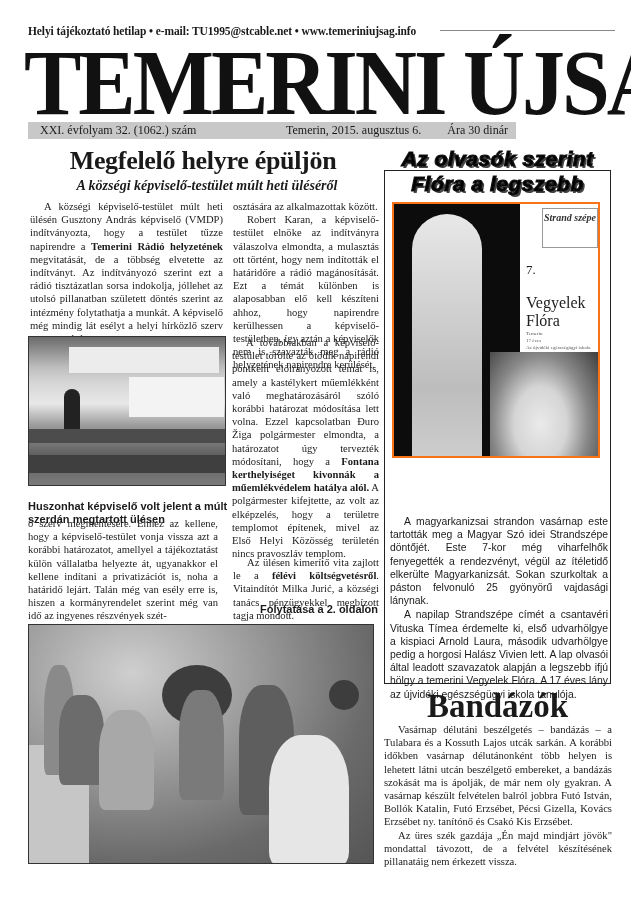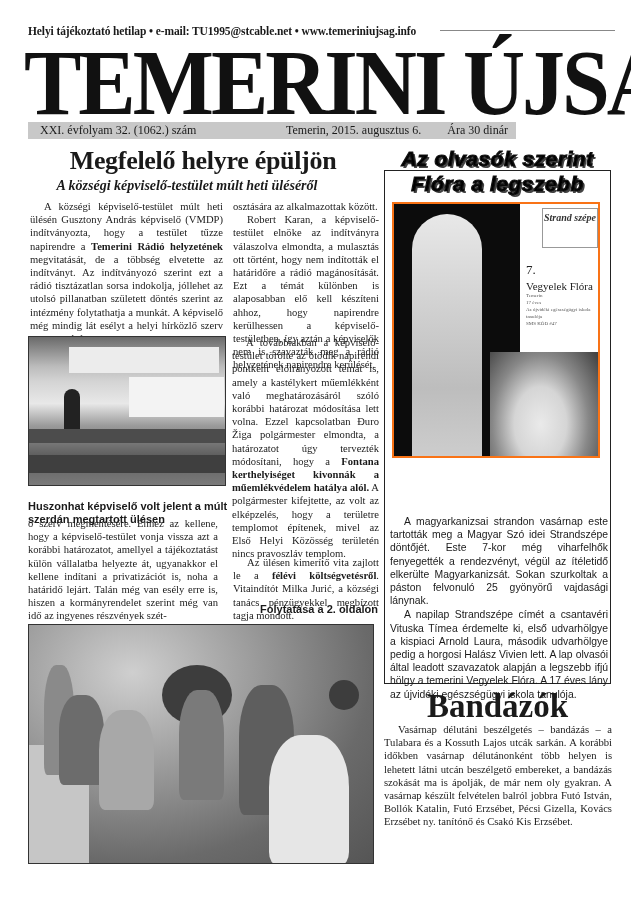--- a/index.html
+++ b/index.html
@@ -7,21 +7,21 @@
   body { position: relative; font-family: "Liberation Serif", serif; color: #1a1a1a; }
 
   .masthead-top { position: absolute; left: 28px; top: 25px; font-size: 11.5px; font-weight: bold; font-family: "Liberation Serif", serif; letter-spacing: -0.1px; }
   .masthead-line { position: absolute; left: 440px; top: 30px; width: 175px; height: 1px; background: #888; }
   .masthead-title { position: absolute; left: 24px; top: 36px; width: 595px; font-size: 86px; line-height: 86px; font-weight: bold; font-family: "Liberation Serif", serif; letter-spacing: -3px; transform: scaleY(1.08); transform-origin: top left; white-space: nowrap; color: #111; }
   .masthead-bar { position: absolute; left: 28px; top: 122px; width: 488px; height: 17px; background: #c8c8c8; display: flex; justify-content: space-between; align-items: center; padding: 0 8px 0 12px; font-size: 12px; font-weight: normal; }
   .masthead-bar span { white-space: nowrap; }
   .bar-mid { position: absolute; left: 258px; }
 
   .headline { position: absolute; left: 28px; top: 146px; width: 350px; text-align: center; font-size: 26px; font-weight: bold; line-height: 30px; letter-spacing: -0.3px; }
-  .subhead { position: absolute; left: 12px; top: 178px; width: 350px; text-align: center; font-size: 14px; font-style: italic; font-weight: bold; }
+  .subhead { position: absolute; left: 32px; top: 178px; width: 350px; text-align: center; font-size: 14px; font-style: italic; font-weight: bold; }
 
   .col { position: absolute; font-size: 10.6px; line-height: 13.2px; text-align: justify; hyphens: auto; }
   .col p { text-indent: 14px; }
   .col p.noindent { text-indent: 0; }
   .col b { font-weight: bold; }
 
   .photo { position: absolute; overflow: hidden; border: 1px solid #333; }
   .photo-meeting { left: 28px; top: 336px; width: 198px; height: 150px; background: linear-gradient(180deg, #6a6a6a 0%, #bcbcbc 20%, #d4d4d4 30%, #e8e8e8 45%, #9a9a9a 60%, #5e5e5e 80%, #7a7a7a 100%); }
   .photo-meeting .ceil { position: absolute; left: 40px; top: 10px; width: 150px; height: 26px; background: #ececec; }
   .photo-meeting .wall { position: absolute; left: 100px; top: 40px; width: 95px; height: 40px; background: #f3f3f3; }
@@ -37,21 +37,21 @@
   .photo-garden .fig { position: absolute; border-radius: 40% 40% 10% 10%; }
   .photo-garden .path { position: absolute; left: 0; top: 120px; width: 60px; height: 120px; background: #c6c6c6; }
 
   .beauty-title { position: absolute; left: 380px; top: 146px; width: 235px; text-align: center; font-family: "Liberation Sans", sans-serif; font-style: italic; font-weight: bold; font-size: 21px; line-height: 25px; color: #000000; -webkit-text-stroke: 1.2px #111; text-shadow: 2px 2px 0 #444; letter-spacing: 0.5px; }
   .beauty-box { position: absolute; left: 384px; top: 170px; width: 227px; height: 514px; border: 1px solid #222; }
   .beauty-photo { position: absolute; left: 392px; top: 202px; width: 208px; height: 256px; background: #0c0c0c; border: 2px solid #f97316; overflow: hidden; }
   .beauty-photo .body { position: absolute; left: 18px; top: 10px; width: 70px; height: 290px; background: linear-gradient(180deg, #e8e8e8, #bdbdbd 60%, #d8d8d8); border-radius: 35px 35px 15px 15px; }
   .beauty-card { position: absolute; left: 126px; top: 0; width: 82px; height: 148px; background: #fff; padding: 4px 6px; font-family: "Liberation Serif", serif; color: #222; }
   .card-logo { width: 56px; height: 40px; margin-left: 16px; border: 1px solid #999; font-size: 10px; font-weight: bold; font-style: italic; text-align: center; line-height: 18px; color: #333; }
   .card-num { font-size: 13px; margin-top: 14px; }
-  .card-name { font-size: 11px; margin-top: 2px; }
+  .card-name { font-size: 16px; margin-top: 16px; }
   .card-small { font-size: 5px; line-height: 7px; color: #555; }
   .beauty-portrait { position: absolute; left: 96px; top: 148px; width: 112px; height: 160px; background: radial-gradient(ellipse at 45% 45%, #eaeaea 0%, #d5d5d5 30%, #888 55%, #444 85%); }
 
   .beauty-text { position: absolute; left: 390px; top: 515px; width: 218px; font-family: "Liberation Sans", sans-serif; font-size: 10.4px; line-height: 13.2px; text-align: justify; }
   .beauty-text p { text-indent: 14px; margin-bottom: 1px; }
 
   .bandazok-title { position: absolute; left: 380px; top: 688px; width: 235px; text-align: center; font-size: 33px; font-weight: bold; }
   .bandazok-text { position: absolute; left: 384px; top: 723px; width: 228px; font-size: 10.6px; line-height: 13.2px; text-align: justify; }
   .bandazok-text p { text-indent: 14px; }
 </style>
@@ -132,13 +132,14 @@
   <div class="beauty-portrait"></div>
 </div>
 <div class="beauty-text">
   <p>A magyarkanizsai strandon vasárnap este tartották meg a Magyar Szó idei Strandszépe döntőjét. Este 7-kor még viharfelhők fenyegették a rendezvényt, végül az ítéletidő elkerülte Magyarkanizsát. Sokan szurkoltak a páston felvonuló 25 gyönyörű vajdasági lánynak.</p>
   <p>A napilap Strandszépe címét a csantavéri Vituska Tímea érdemelte ki, első udvarhölgye a kispiaci Arnold Laura, második udvarhölgye pedig a horgosi Halász Vivien lett. A lap olvasói által leadott szavazatok alapján a legszebb ifjú hölgy a temerini Vegyelek Flóra. A 17 éves lány az újvidéki egészségügyi iskola tanulója.</p>
 </div>
 
 <div class="bandazok-title">Bandázók</div>
 <div class="bandazok-text">
   <p>Vasárnap délutáni beszélgetés – bandázás – a Tulabara és a Kossuth Lajos utcák sarkán. A korábbi időkben vasárnap délutánonként több helyen is lehetett látni utcán beszélgető embereket, a bandázás szokását ma is ápolják, de már nem oly gyakran. A vasárnap készült felvételen balról jobbra Futó István, Bollók Katalin, Futó Erzsébet, Pécsi Gizella, Kovács Erzsébet ny. tanítónő és Csakó Kis Erzsébet.</p>
+  <p>Az üres szék gazdája „Én majd mindjárt jövök" mondattal távozott, de a felvétel készítésének pillanatáig nem érkezett vissza.</p>
 </div>
 
 </body></html>

